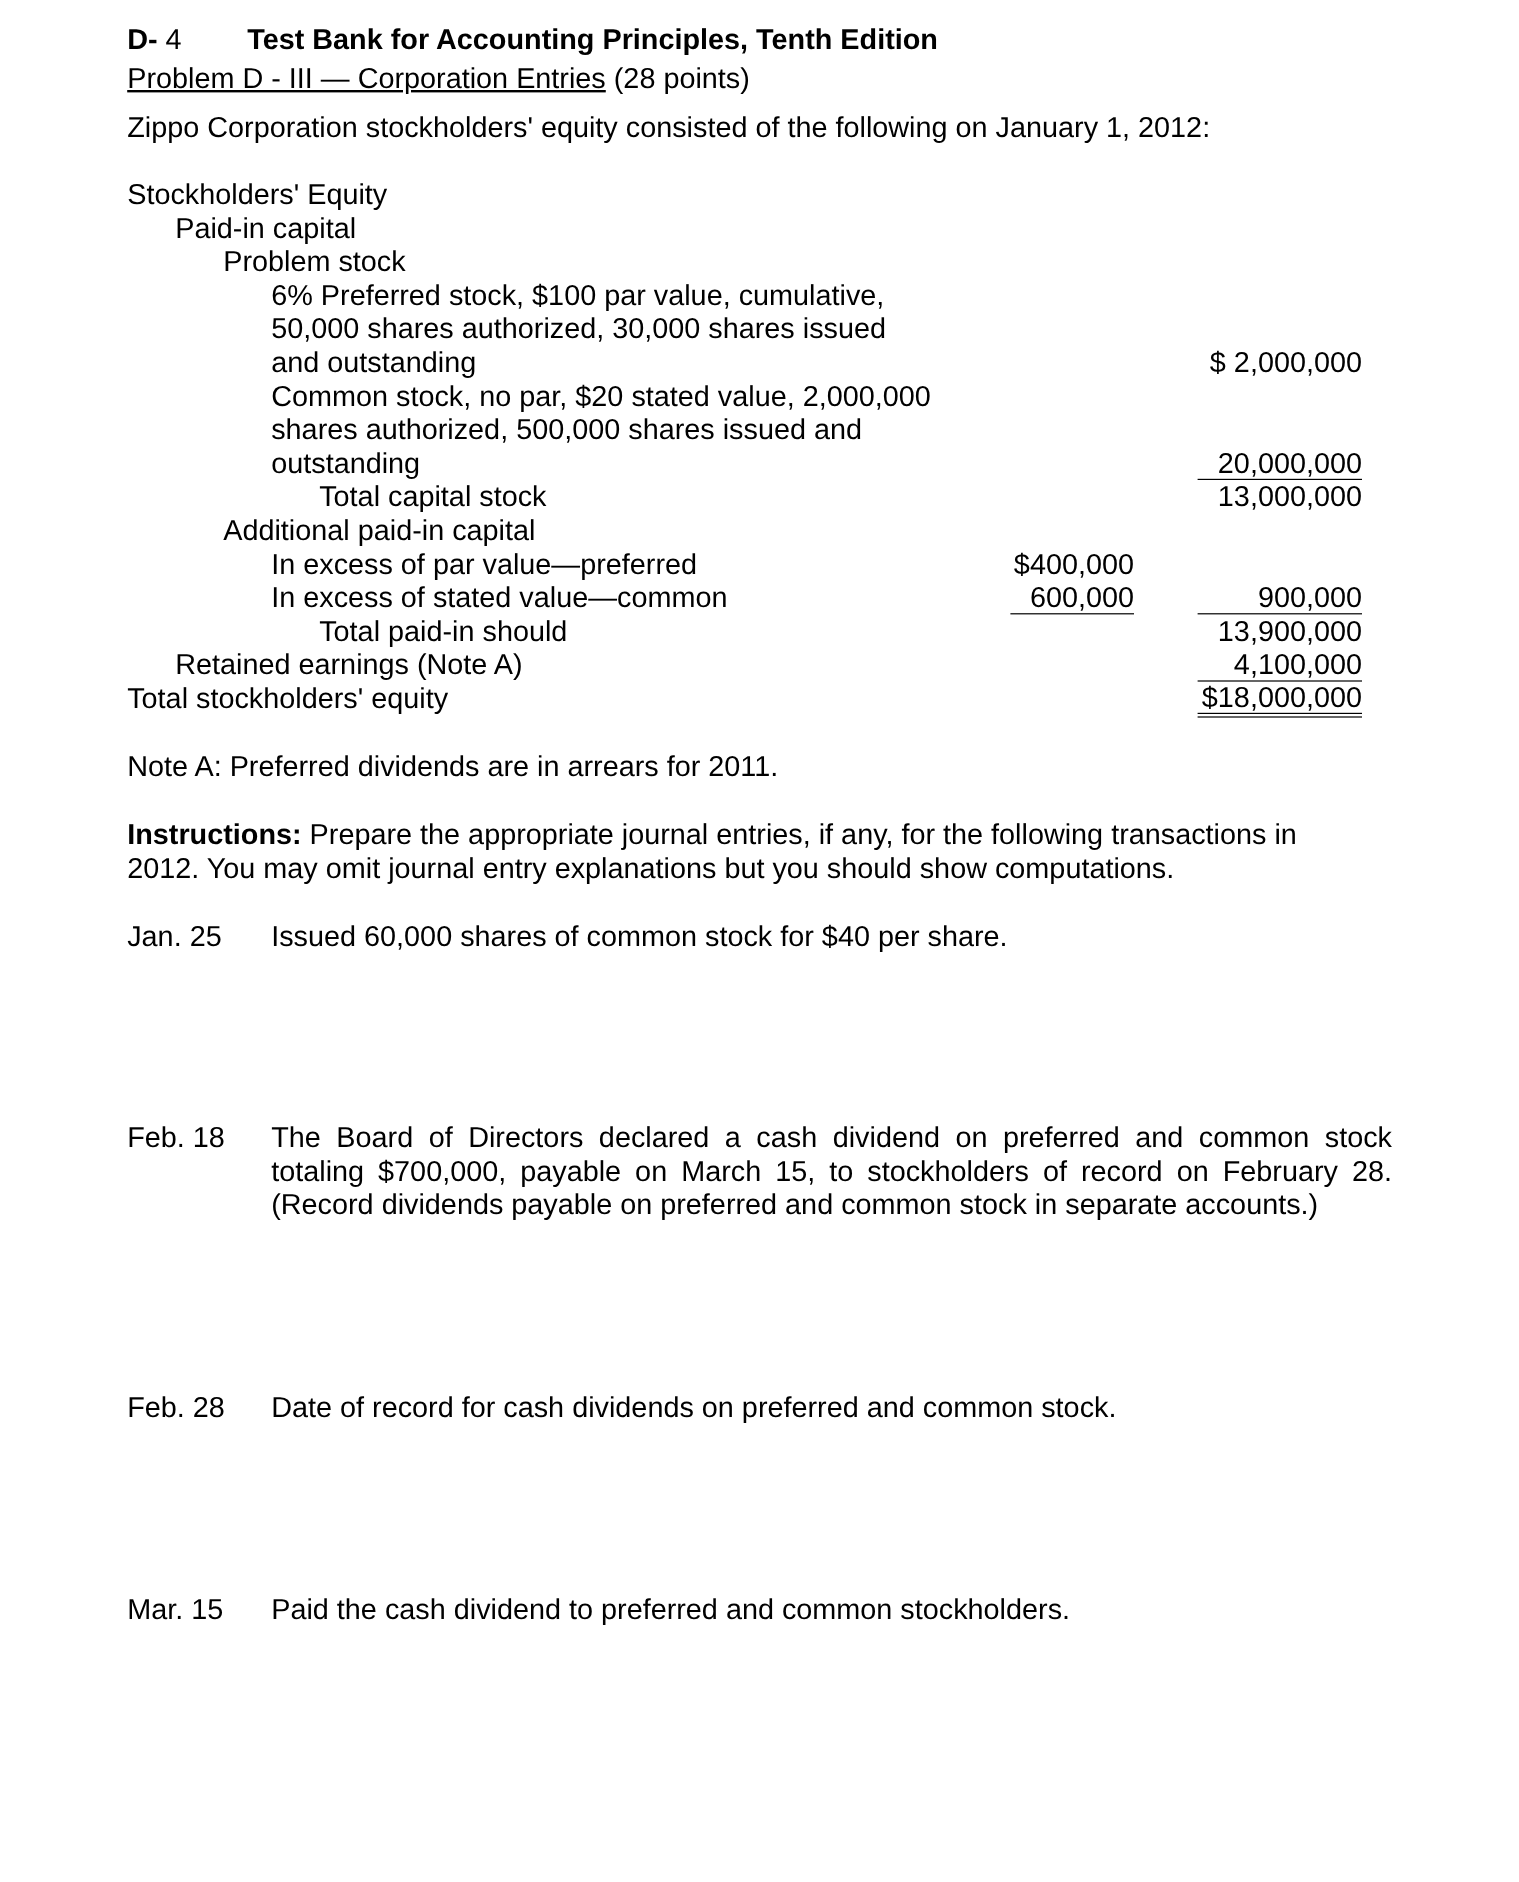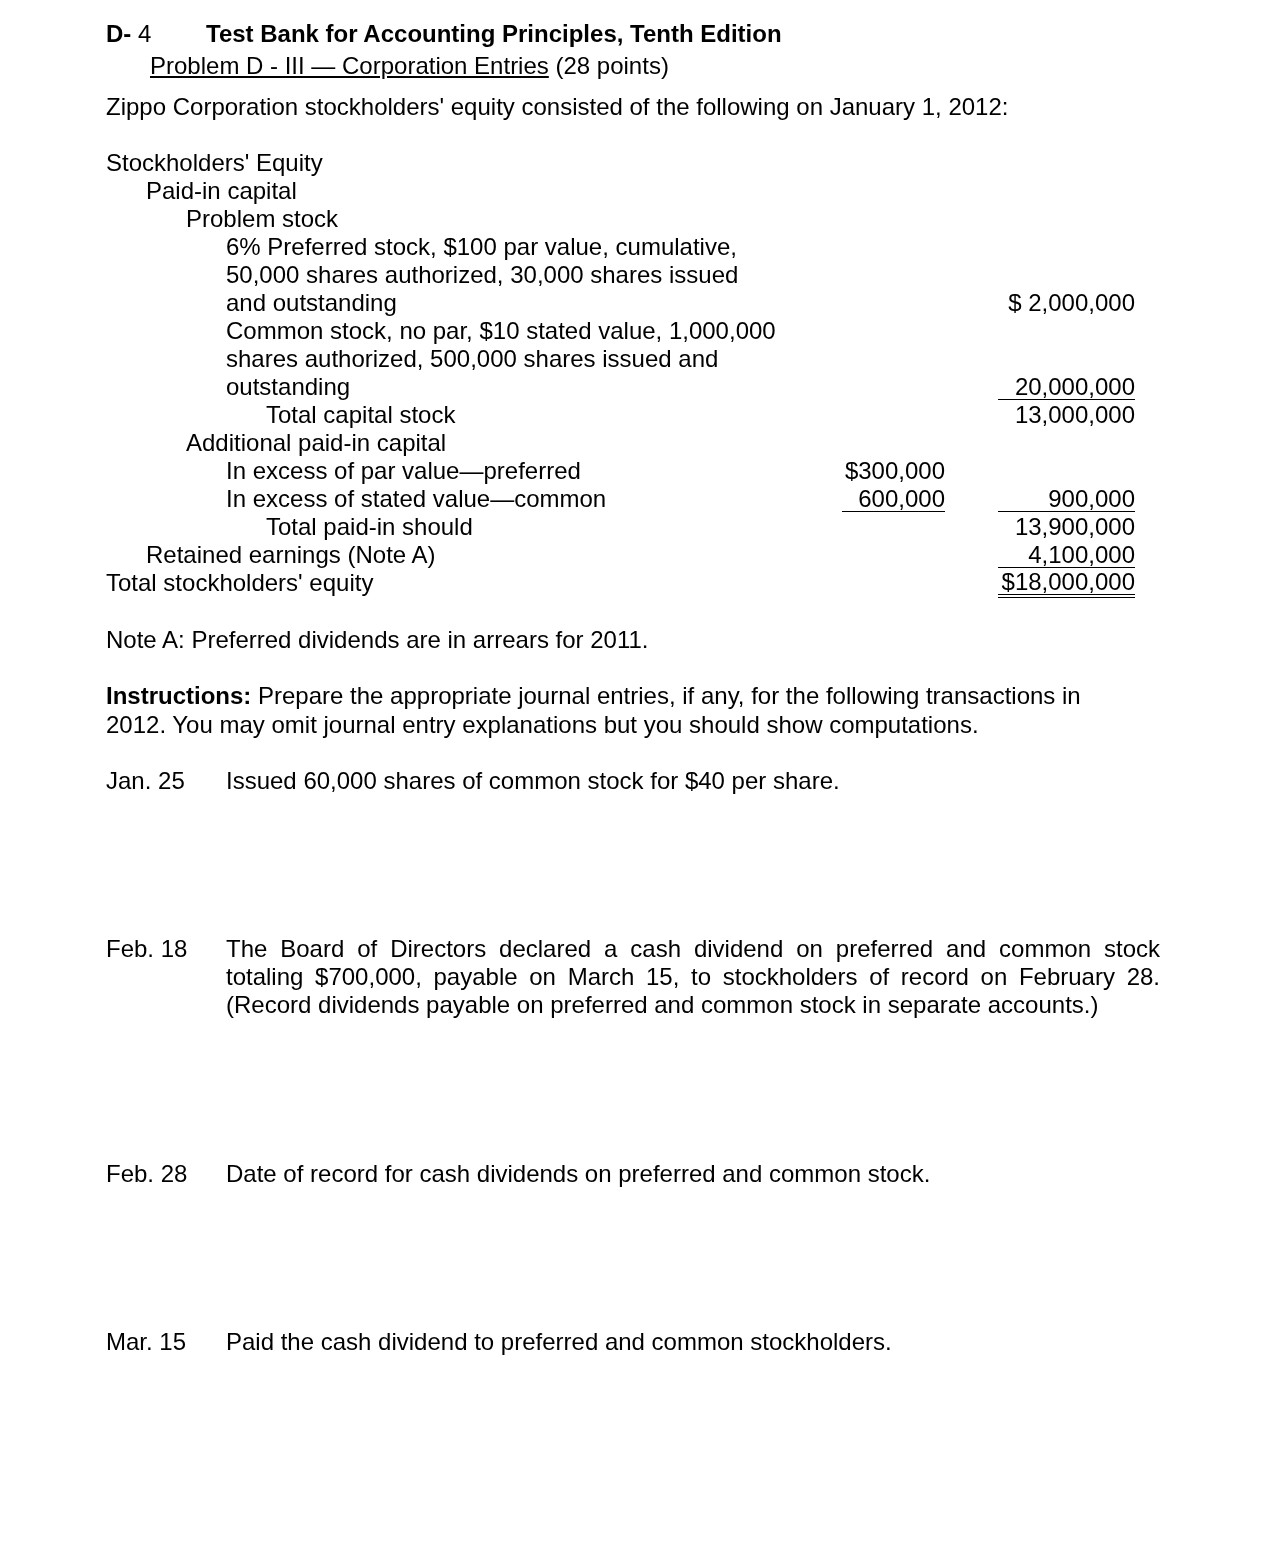--- a/index.html
+++ b/index.html
@@ -17,48 +17,48 @@
   .justify { text-align: justify; text-align-last: left; }
 </style>
 </head>
 <body>
 
 <div class="abs bold" style="left:106px; top:20px;">
   <span>D-</span>
   <span style="font-weight:normal">4</span>
 </div>
 <div class="abs bold" style="left:206px; top:20px;">Test Bank for Accounting Principles, Tenth Edition</div>
-<div class="abs" style="left:106px; top:52px;margin-left:44px;">
+<div class="abs" style="left:106px; top:52px;">
   <span class="ul">Problem D - III — Corporation Entries</span>
   <span>(28 points)</span>
 </div>
 
 <div class="abs" style="left:106px; top:93px;">Zippo Corporation stockholders' equity consisted of the following on January 1, 2012:</div>
 
 <div class="abs" style="left:106px; top:149px;">Stockholders' Equity</div>
 <div class="abs" style="left:146px; top:177px;">Paid-in capital</div>
 <div class="abs" style="left:186px; top:205px;">Problem stock</div>
 
 <div class="abs" style="left:226px; top:233px;">6% Preferred stock, $100 par value, cumulative,</div>
 <div class="abs" style="left:226px; top:261px;">50,000 shares authorized, 30,000 shares issued</div>
 <div class="abs" style="left:226px; top:289px;">and outstanding</div>
 <div class="abs num" style="left:998px; width:137px; top:289px;">$  2,000,000</div>
 
-<div class="abs" style="left:226px; top:317px;">Common stock, no par, $10 stated value, 1,000,000</div>
+<div class="abs" style="left:226px; top:317px;">Common stock, no par, $20 stated value, 2,000,000</div>
 <div class="abs" style="left:226px; top:345px;">shares authorized, 500,000 shares issued and</div>
 <div class="abs" style="left:226px; top:373px;">outstanding</div>
 <div class="abs num ul-num" style="left:998px; width:137px; top:374px;">20,000,000</div>
 
 <div class="abs" style="left:266px; top:401px;">Total capital stock</div>
 <div class="abs num" style="left:998px; width:137px; top:401px;">13,000,000</div>
 
 <div class="abs" style="left:186px; top:429px;">Additional paid-in capital</div>
 
 <div class="abs" style="left:226px; top:457px;">In excess of par value—preferred</div>
-<div class="abs num" style="left:842px; width:103px; top:457px;">$300,000</div>
+<div class="abs num" style="left:842px; width:103px; top:457px;">$400,000</div>
 
 <div class="abs" style="left:226px; top:485px;">In excess of stated value—common</div>
 <div class="abs num ul-num" style="left:842px; width:103px; top:486px;">600,000</div>
 <div class="abs num ul-num" style="left:998px; width:137px; top:486px;text-align:right;">900,000</div>
 
 <div class="abs" style="left:266px; top:513px;">Total paid-in should</div>
 <div class="abs num" style="left:998px; width:137px; top:513px;">13,900,000</div>
 
 <div class="abs" style="left:146px; top:541px;">Retained earnings (Note A)</div>
 <div class="abs num ul-num" style="left:998px; width:137px; top:542px;">4,100,000</div>

